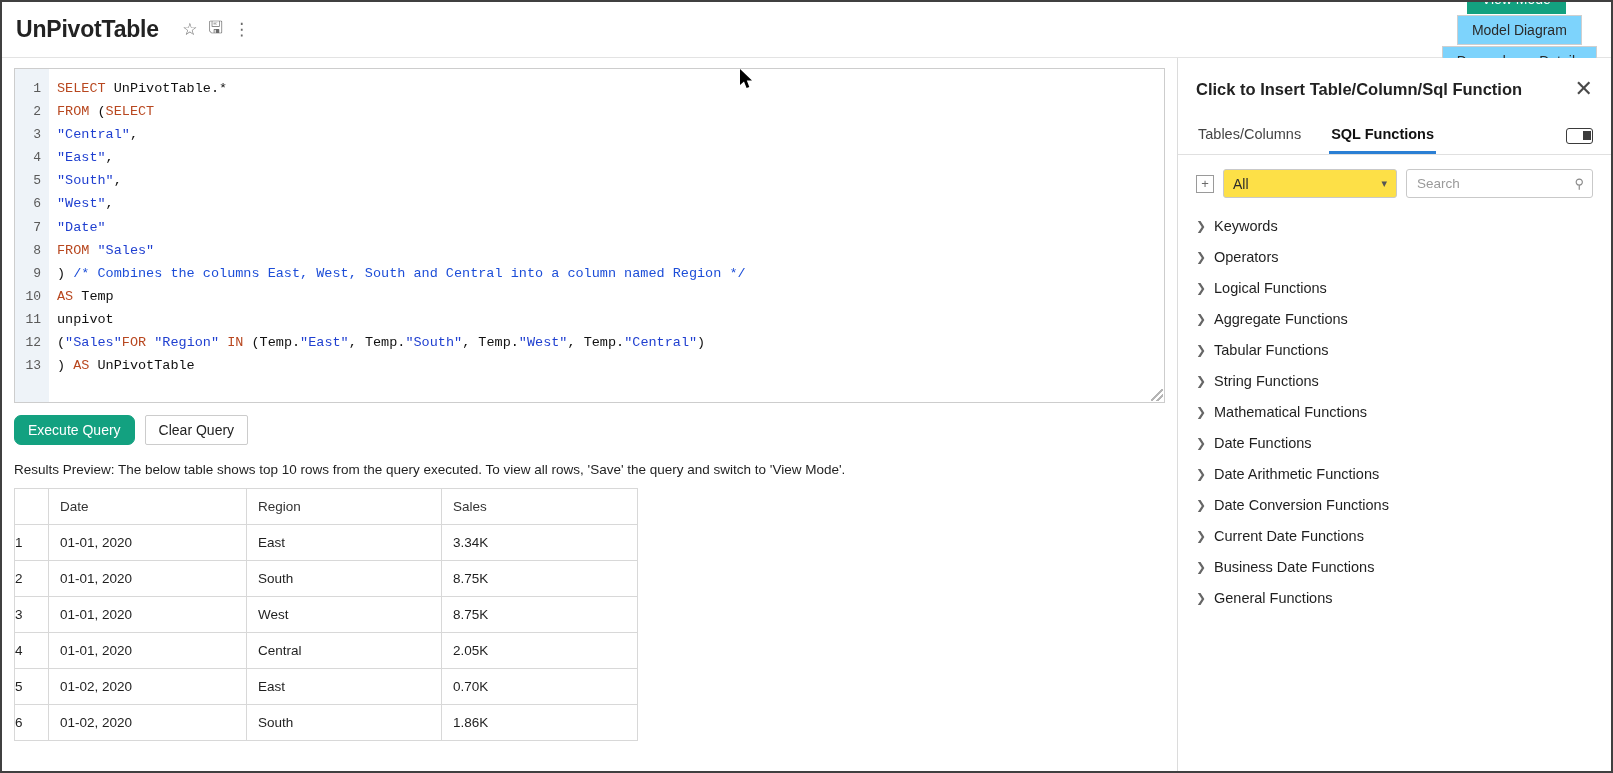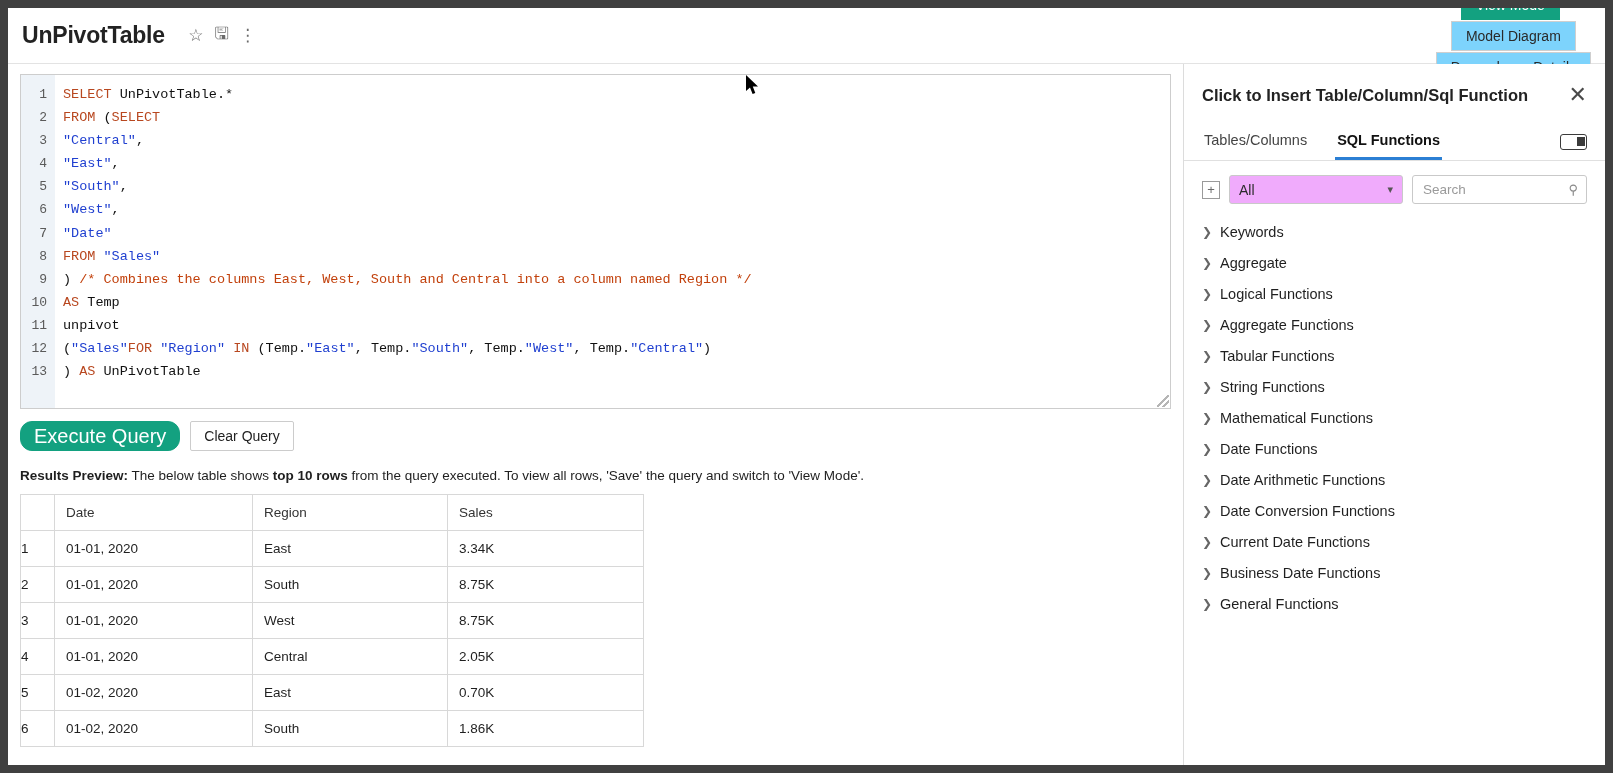--- a/index.html
+++ b/index.html
@@ -6,21 +6,21 @@
   html, body {
     margin: 0; padding: 0;
     width: 1613px; height: 773px;
     font-family: "Liberation Sans", sans-serif;
     background: #ffffff;
     overflow: hidden;
   }
   #app {
     position: relative;
     width: 1613px; height: 773px;
-    border: 8px solid #404040;
+    border: 2px solid #404040;
     background: #fff;
     overflow: hidden;
   }
 
   
   .header {
     height: 56px;
     display: flex;
     align-items: center;
     padding: 0 14px;
@@ -117,21 +117,21 @@
     padding: 8px 10px 0 8px;
     font-family: "Liberation Mono", monospace;
     font-size: 13.5px;
     line-height: 23.1px;
     color: #111;
     white-space: pre;
     overflow: hidden;
   }
   .kw { color: #b8471f; }
   .str { color: #1f3fd0; }
-  .cmt { color: #c2410c; text-align: center; }
+  .cmt { color: #1d4ed8; text-align: center; }
   .resize-grip {
     position: absolute;
     right: 1px; bottom: 1px;
     width: 12px; height: 12px;
     background:
       linear-gradient(135deg, transparent 0 45%, #b5b5b5 45% 55%, transparent 55% 100%),
       linear-gradient(135deg, transparent 0 70%, #b5b5b5 70% 80%, transparent 80% 100%);
   }
 
   .btn-row {
@@ -139,41 +139,41 @@
     display: flex;
     gap: 10px;
     align-items: center;
   }
   .btn-primary {
     background: #13a180;
     color: #fff;
     border: 1px solid #13a180;
     height: 30px;
     padding: 0 13px;
-    font-size: 20px;
-    cursor: pointer;
-    border-radius: 12px;
+    font-size: 14px;
+    cursor: pointer;
+    border-radius: 7px;
   }
   .btn-default {
     background: #fff;
     color: #222;
     border: 1px solid #cccccc;
     height: 30px;
     padding: 0 13px;
     font-size: 14px;
     cursor: pointer;
     border-radius: 2px;
   }
 
   .results-note {
     margin: 17px 12px 0 12px;
     font-size: 13.5px;
     color: #1f1f1f;
   }
-  .results-note b { font-weight: bold; }
+  .results-note b { font-weight: normal; }
 
   
   .tbl {
     margin: 11px 0 0 12px;
     border-collapse: collapse;
     table-layout: fixed;
   }
   .tbl th, .tbl td {
     border: 1px solid #d8d8d8;
     font-size: 13.5px;
@@ -268,21 +268,21 @@
     width: 174px;
     height: 29px;
     border: 1px solid #c9c9c9;
     border-radius: 3px;
     display: flex;
     align-items: center;
     padding: 0 9px;
     font-size: 14px;
     color: #2b2b2b;
     cursor: pointer;
-    background: #f0abfc;
+    background: #fde047;
   }
   .select-box .chev {
     margin-left: auto;
     color: #555;
     font-size: 11px;
   }
   .search-box {
     flex: 1;
     height: 29px;
     border: 1px solid #c9c9c9;
@@ -476,21 +476,21 @@
         </div>
       </div>
 
       <div class="fn-list">
         <div class="fn-item">
           <span class="fn-chev">❯</span>
           <span>Keywords</span>
         </div>
         <div class="fn-item">
           <span class="fn-chev">❯</span>
-          <span>Aggregate</span>
+          <span>Operators</span>
         </div>
         <div class="fn-item">
           <span class="fn-chev">❯</span>
           <span>Logical Functions</span>
         </div>
         <div class="fn-item">
           <span class="fn-chev">❯</span>
           <span>Aggregate Functions</span>
         </div>
         <div class="fn-item">

